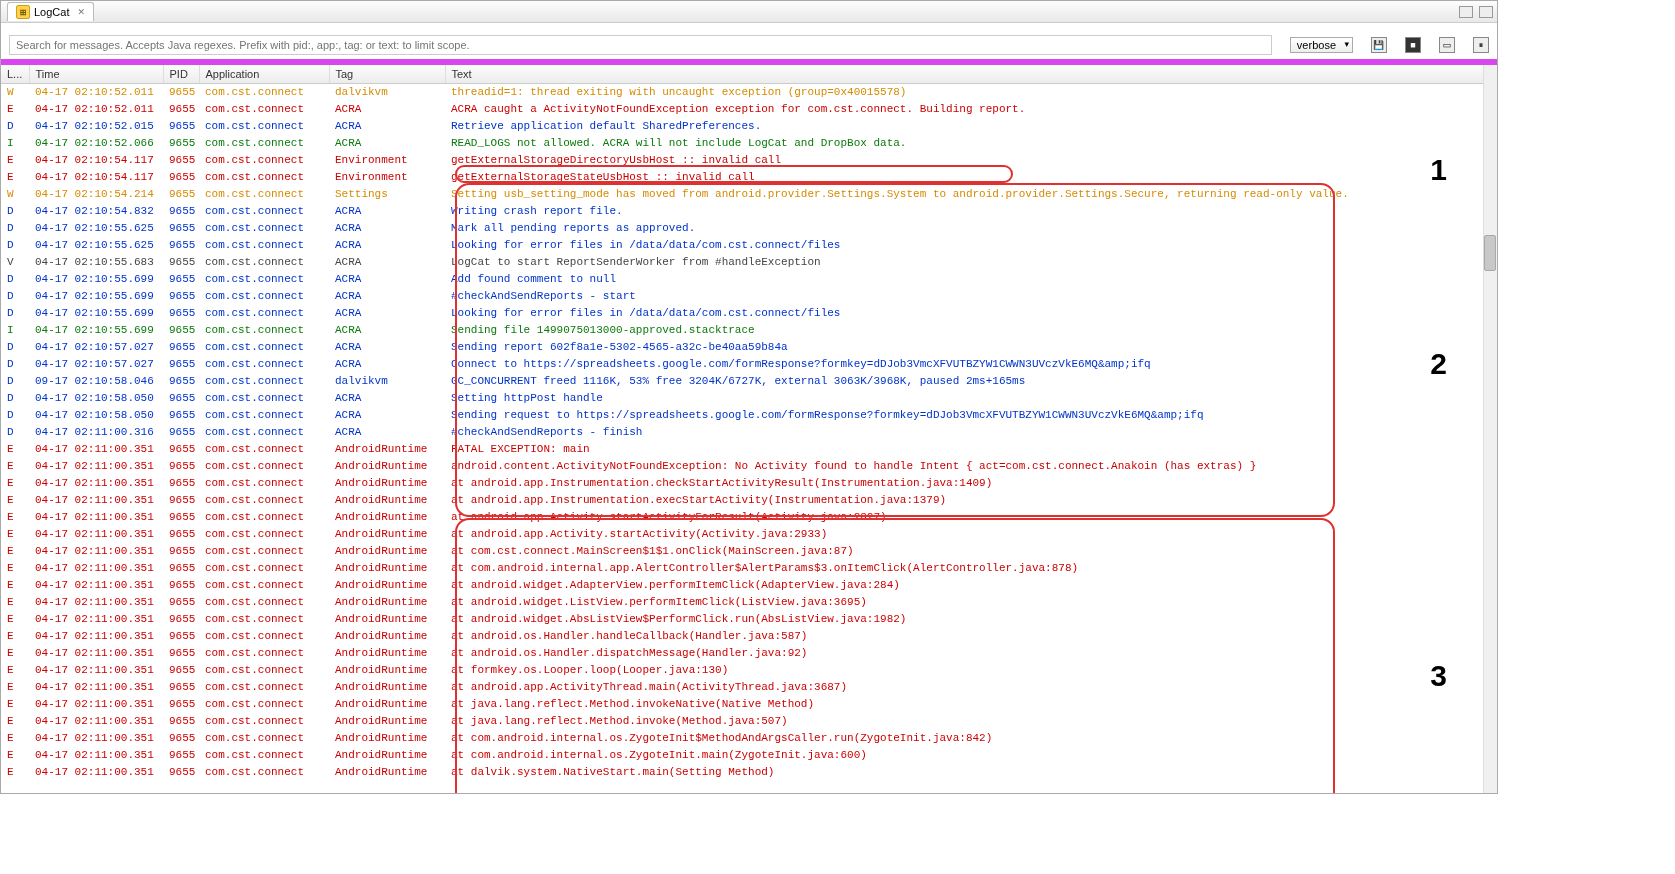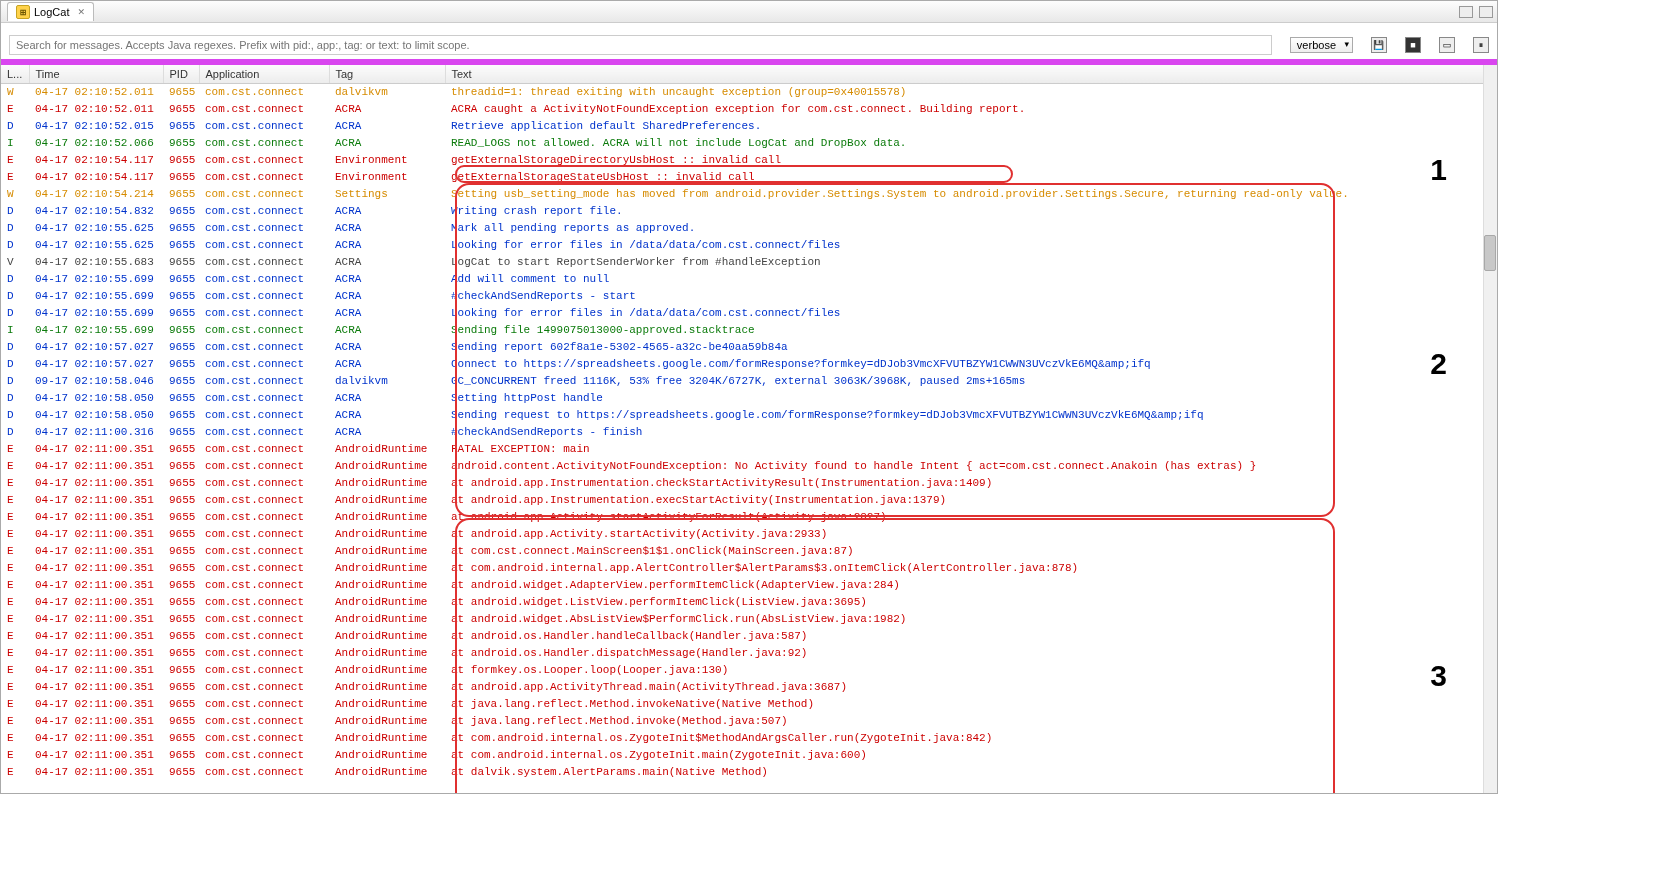--- a/index.html
+++ b/index.html
@@ -182,21 +182,21 @@
               <td>com.cst.connect</td>
               <td>ACRA</td>
               <td>LogCat to start ReportSenderWorker from #handleException</td>
             </tr>
             <tr class="lvl-D">
               <td>D</td>
               <td>04-17 02:10:55.699</td>
               <td>9655</td>
               <td>com.cst.connect</td>
               <td>ACRA</td>
-              <td>Add will comment to null</td>
+              <td>Add found comment to null</td>
             </tr>
             <tr class="lvl-D">
               <td>D</td>
               <td>04-17 02:10:55.699</td>
               <td>9655</td>
               <td>com.cst.connect</td>
               <td>ACRA</td>
               <td>#checkAndSendReports - start</td>
             </tr>
             <tr class="lvl-D">
@@ -414,21 +414,21 @@
               <td>com.cst.connect</td>
               <td>AndroidRuntime</td>
               <td>at com.android.internal.os.ZygoteInit.main(ZygoteInit.java:600)</td>
             </tr>
             <tr class="lvl-E">
               <td>E</td>
               <td>04-17 02:11:00.351</td>
               <td>9655</td>
               <td>com.cst.connect</td>
               <td>AndroidRuntime</td>
-              <td>at dalvik.system.AlertParams.main(Native Method)</td>
+              <td>at dalvik.system.NativeStart.main(Setting Method)</td>
             </tr>
           </tbody>
       </table>
 
       <div class="callout callout-1"></div>
       <div class="callout callout-2"></div>
       <div class="callout callout-3"></div>
       <div class="big-num num1">1</div>
       <div class="big-num num2">2</div>
       <div class="big-num num3">3</div>

